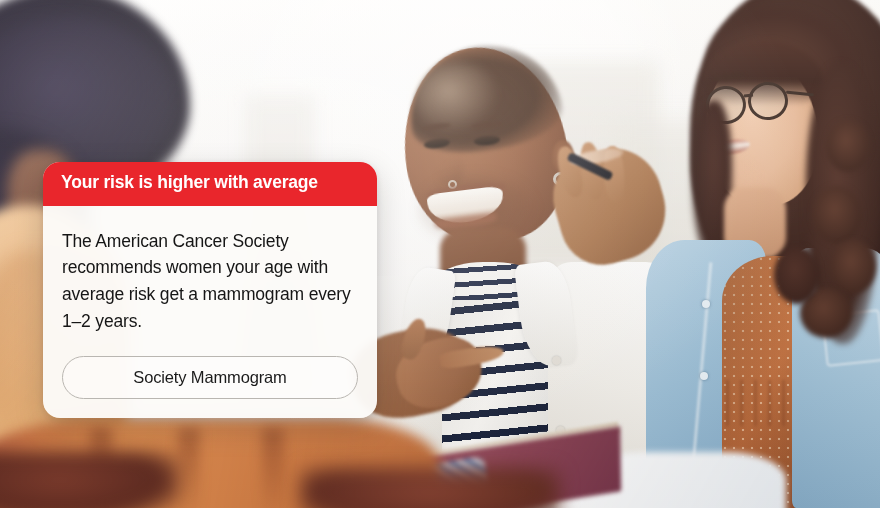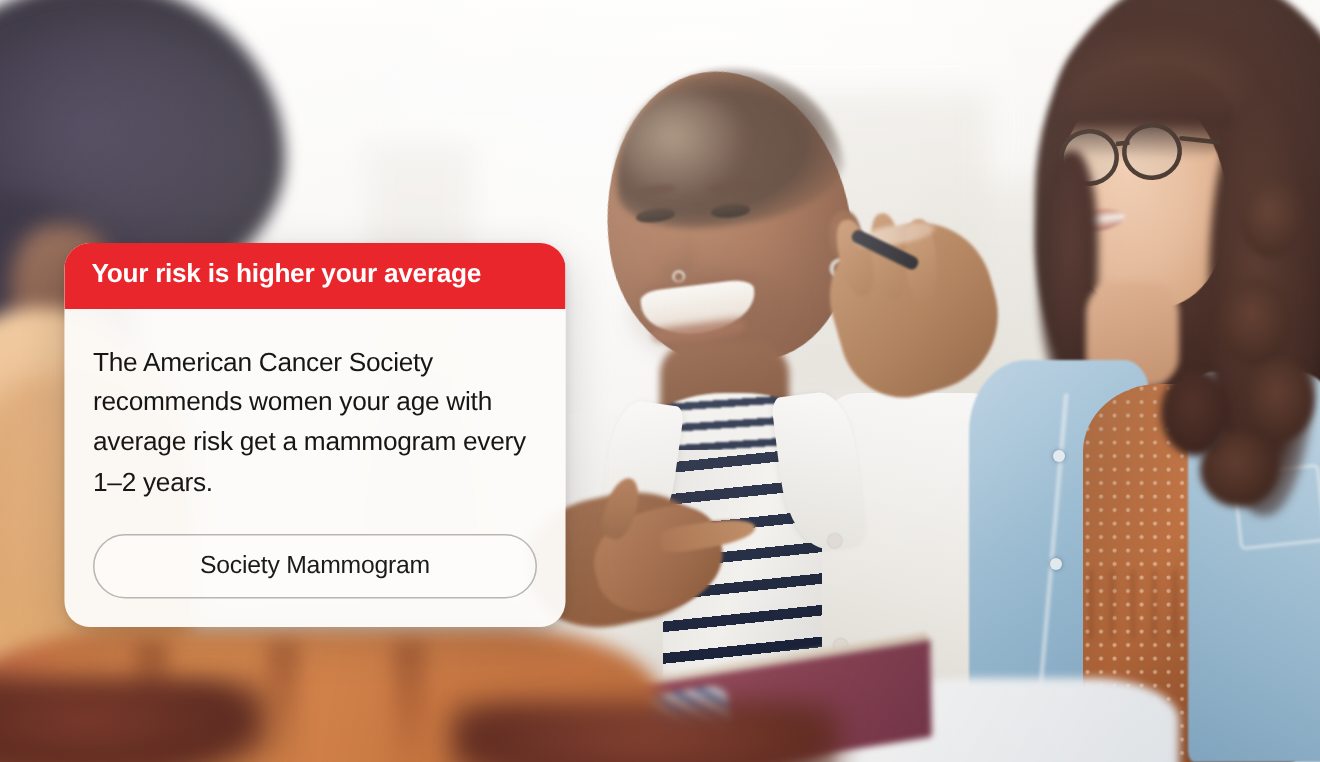--- a/index.html
+++ b/index.html
@@ -665,21 +665,21 @@
     <div class="B-fold3"></div>
     <div class="B-darkarm"></div>
     <div class="B-darkarm2"></div>
 
     <div class="photo-grade"></div>
   </div>
 
   <div class="card">
 
     <div class="card-head">
-      <div class="card-head-title">Your risk is higher your average</div>
+      <div class="card-head-title">Your risk is higher with average</div>
     </div>
 
     <div class="card-body">
       <p class="card-text">The American Cancer Society recommends women your age with average risk get a mammogram every 1–2 years.</p>
 
       <button class="card-btn">Society Mammogram</button>
     </div>
 
   </div>
 

